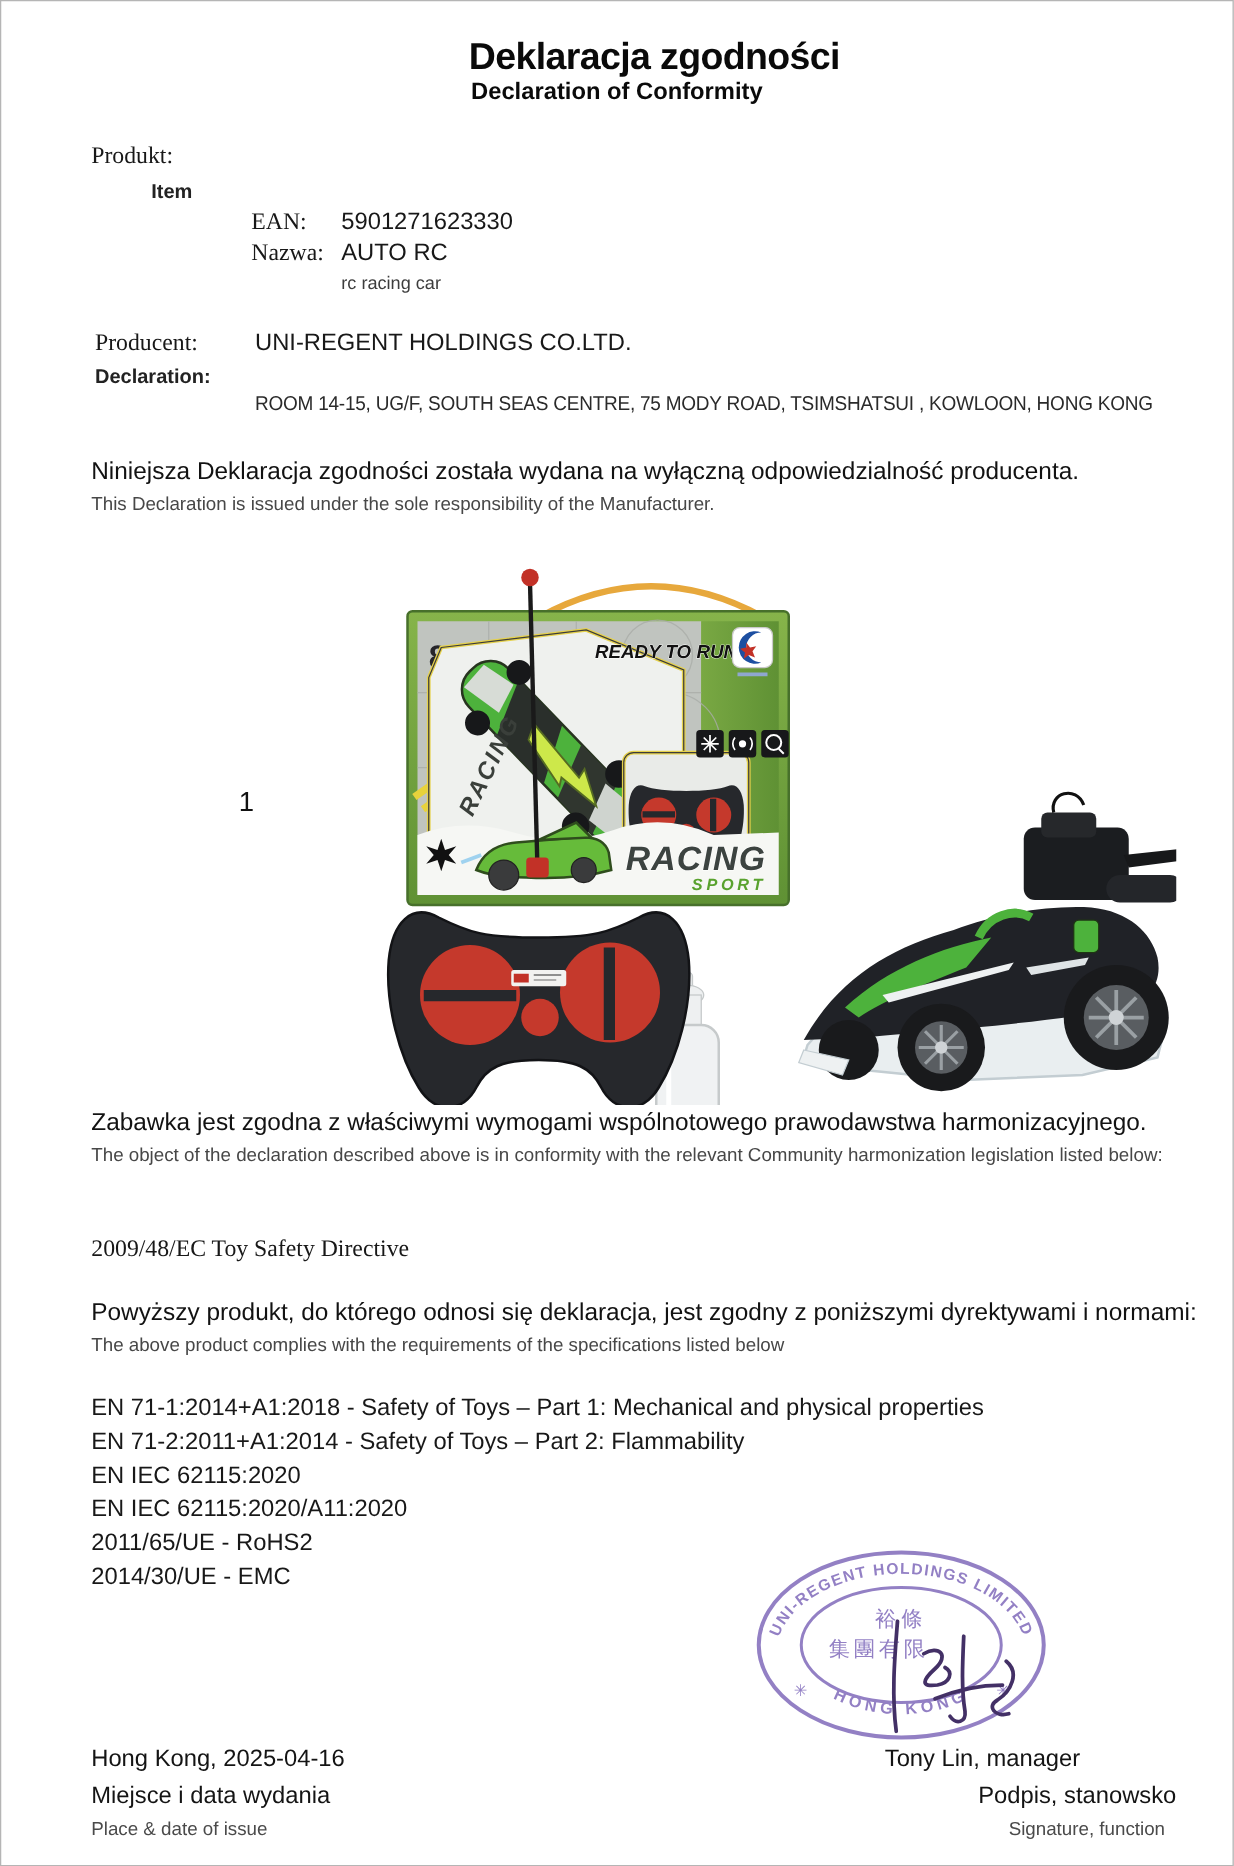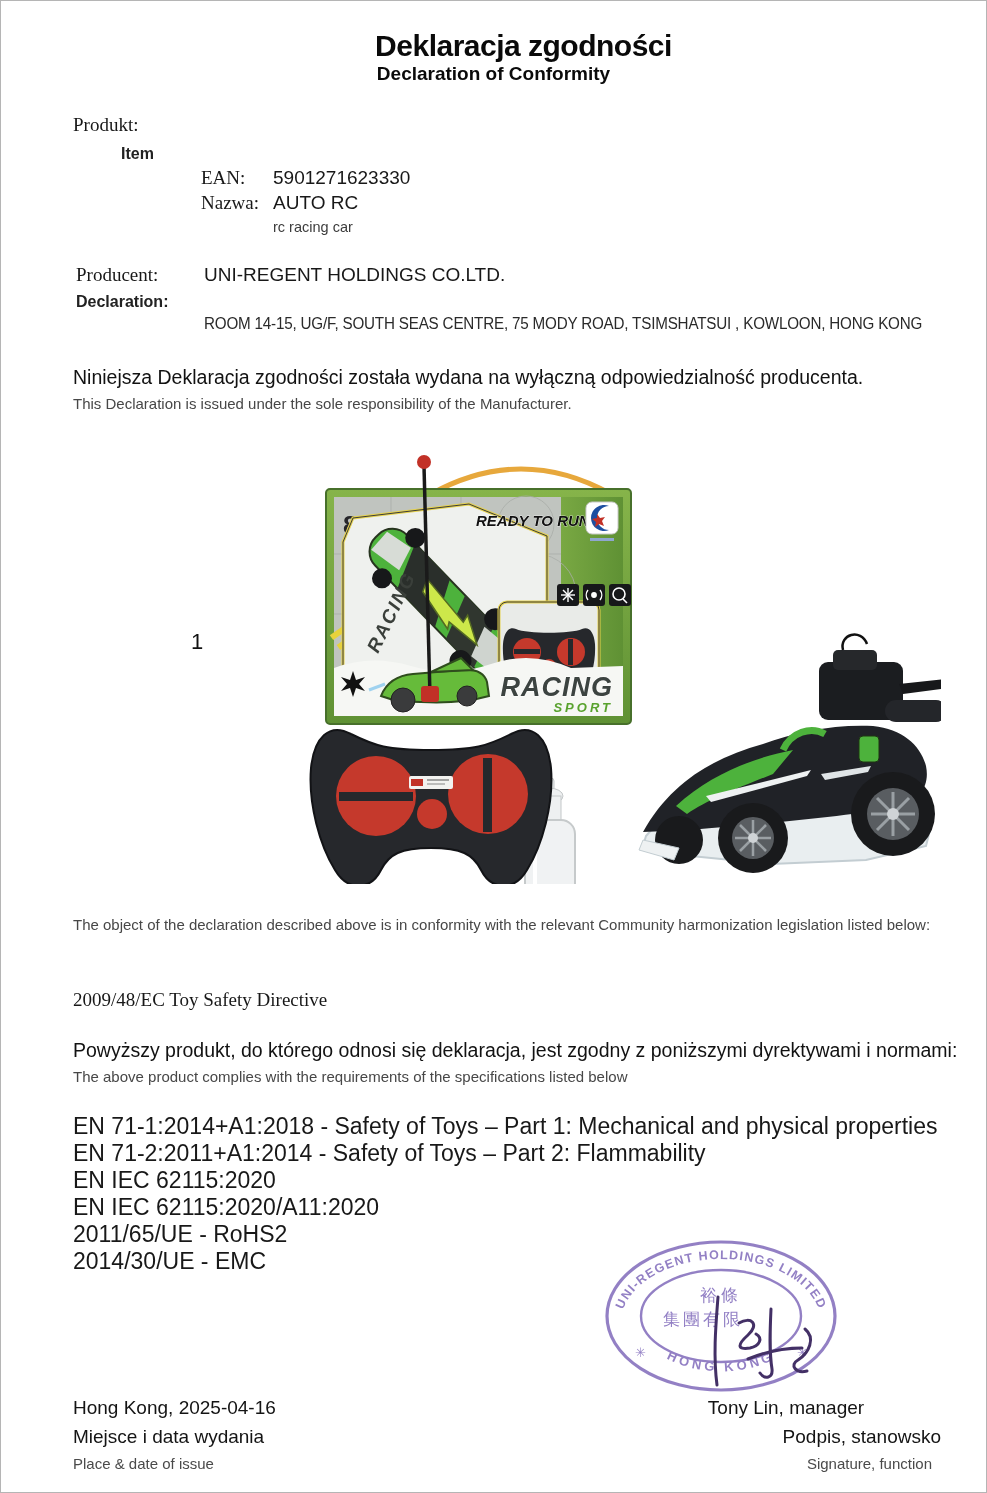--- a/index.html
+++ b/index.html
@@ -11,21 +11,21 @@
   .abs{position:absolute;white-space:nowrap;}
   .title{font-size:30px;font-weight:bold;letter-spacing:-0.5px;color:#0a0a0a;}
   .subtitle{font-size:19px;font-weight:bold;color:#0a0a0a;}
   .lbl{font-size:19px;color:#181818;font-family:Liberation Serif, serif;}
   .lbl-sub{font-size:16px;color:#222;}
   .val{font-size:19px;color:#181818;}
   .small-sub{font-size:14.5px;color:#3d3d3d;}
   .addr{font-size:16px;color:#2a2a2a;transform:scaleX(0.95);transform-origin:left;letter-spacing:-0.2px;}
   .pl-line{font-size:19.5px;color:#121212;}
   .en-line{font-size:15px;color:#474747;}
-  .std{font-size:23px;color:#181818;line-height:27px;}
+  .std{font-size:19px;color:#181818;line-height:27px;}
   .footer-main{font-size:19px;color:#141414;}
   .footer-en{font-size:15px;color:#4a4a4a;}
   .center{text-align:center;}
   .right{text-align:right;}
   svg text{font-family:"Liberation Sans","DejaVu Sans",sans-serif;}
 </style>
 </head>
 <body>
 
 <div id="page">
@@ -225,20 +225,21 @@
           <rect x="352" y="314" width="9" height="74" fill="#26282c"></rect>
       <circle cx="301" cy="370" r="15" fill="#c5392c"></circle>
       <rect x="278" y="332" width="44" height="13" rx="2" fill="#f2f2f0"></rect>
       <rect x="280" y="335" width="12" height="7" fill="#c23127"></rect>
       <line x1="296" y1="336" x2="318" y2="336" stroke="#888" stroke-width="1.5"></line>
       <line x1="296" y1="340" x2="314" y2="340" stroke="#aaa" stroke-width="1.5"></line>
     </g>
   </svg>
   </div>
 
+  <div class="abs pl-line" style="left:72px;top:886px;">Zabawka jest zgodna z właściwymi wymogami wspólnotowego prawodawstwa harmonizacyjnego.</div>
   <div class="abs en-line" style="left:72px;top:915px;">The object of the declaration described above is in conformity with the relevant Community harmonization legislation listed below:</div>
   <div class="abs lbl" style="left:72px;top:988px;">2009/48/EC Toy Safety Directive</div>
 
   <div class="abs pl-line" style="left:72px;top:1038px;">Powyższy produkt, do którego odnosi się deklaracja, jest zgodny z poniższymi dyrektywami i normami:</div>
   <div class="abs en-line" style="left:72px;top:1067px;">The above product complies with the requirements of the specifications listed below</div>
 
   <div class="abs" style="left:72px;top:1112px;">
     <div class="std">EN 71-1:2014+A1:2018 - Safety of Toys – Part 1: Mechanical and physical properties</div>
     <div class="std">EN 71-2:2011+A1:2014 - Safety of Toys – Part 2: Flammability</div>
     <div class="std">EN IEC 62115:2020</div>

